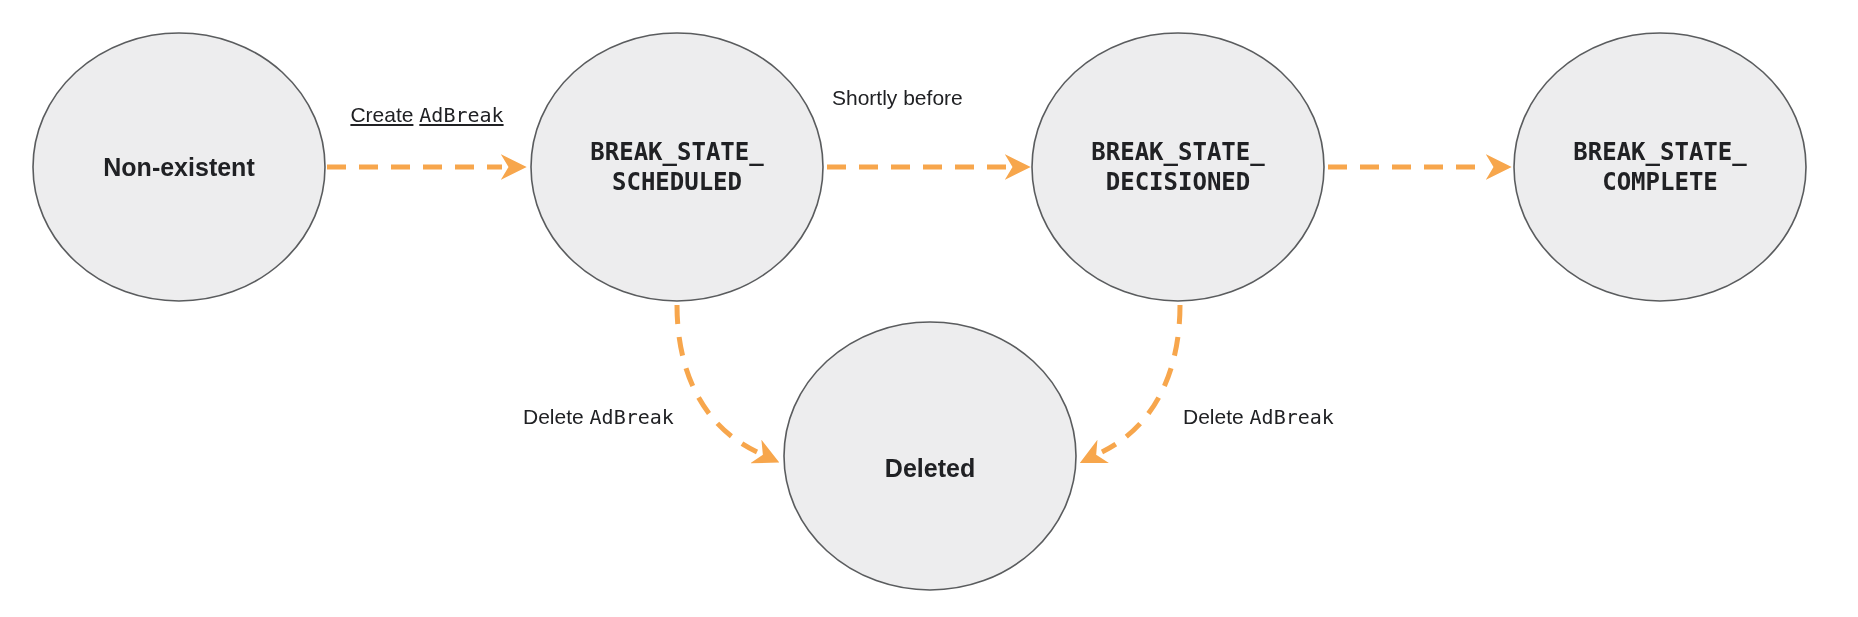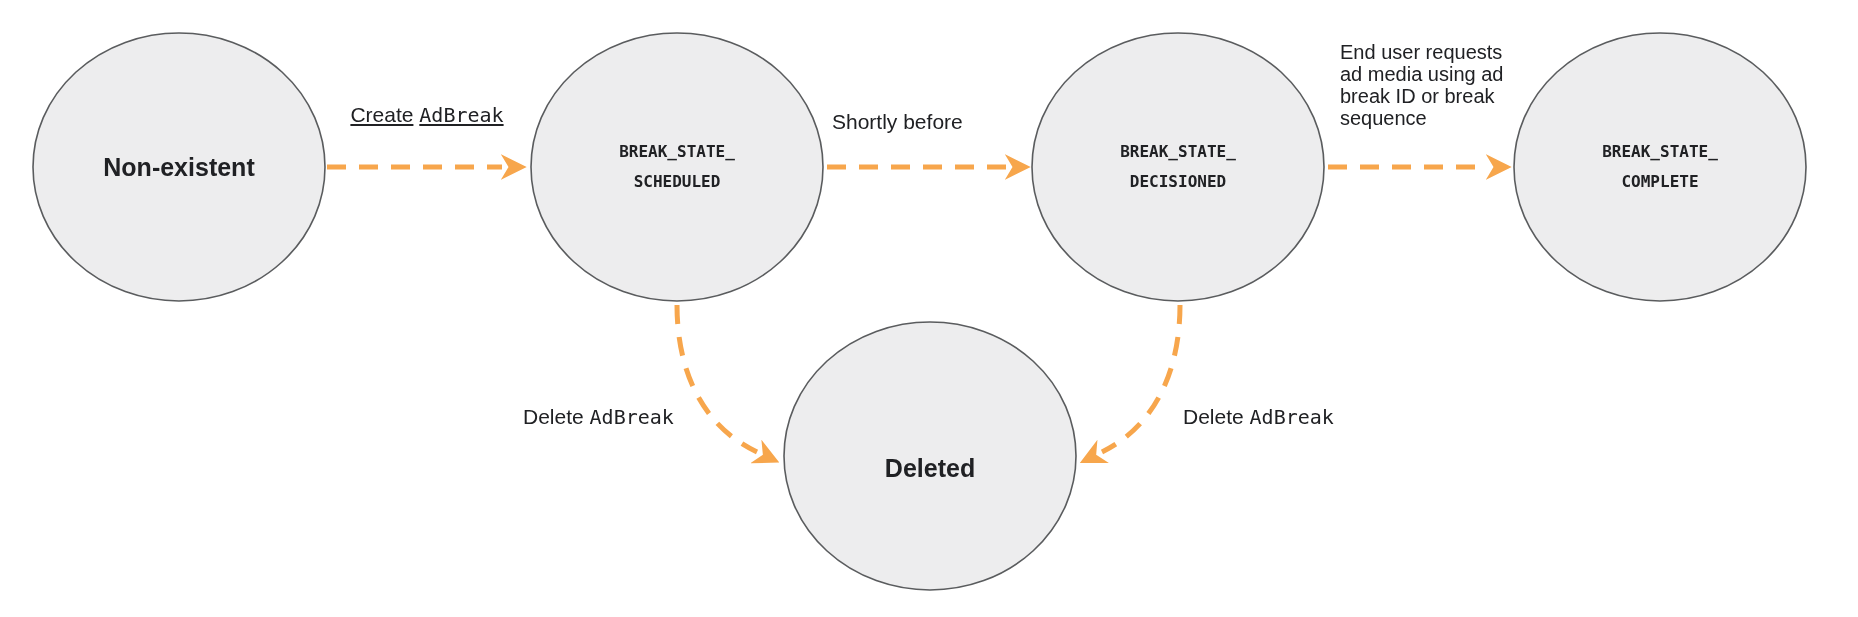--- a/index.html
+++ b/index.html
@@ -17,21 +17,21 @@
   
   .node-label {
     position: absolute;
     transform: translate(-50%, -50%);
     text-align: center;
     white-space: pre-line;
     font-weight: 700;
     color: #202124;
   }
   .node-label.sans { font-size: 25px; line-height: 30px; font-family: Liberation Sans, sans-serif; }
-  .node-label.mono { font-size: 16px; line-height: 30px; font-family: "DejaVu Sans Mono", monospace; letter-spacing: 0px; }
+  .node-label.mono { font-size: 24px; line-height: 30px; font-family: "DejaVu Sans Mono", monospace; letter-spacing: 0px; }
 
   
   .edge-label {
     position: absolute;
     font-size: 21px;
     line-height: 26px;
     color: #202124;
     white-space: nowrap;
   }
   .edge-label .sans { font-family: "Liberation Sans", sans-serif; margin-right: 0.28em; }
@@ -85,25 +85,24 @@
 
   <div class="node-label mono" style="left:1660px; top:167px;">BREAK_STATE_
 COMPLETE</div>
 
   <div class="node-label sans" style="left:930px; top:468px;">Deleted</div>
 
   <div class="edge-label centered" style="left:427px; top:102px;text-decoration:underline;">
     <span class="sans">Create</span><span class="mono">AdBreak</span>
   </div>
 
-  <div class="edge-label two-line" style="left:832px; top:84px;margin-top:24px;">
+  <div class="edge-label two-line" style="left:832px; top:84px;">
     <span class="sans block">Shortly before</span>
   </div>
 
-  <div class="edge-label wrap" style="left:1340px; top:41px;">End user requests ad media using ad break ID or break sequence</div>
 
   <div class="edge-label" style="left:523px; top:404px;">
     <span class="sans">Delete</span><span class="mono">AdBreak</span>
   </div>
 
   <div class="edge-label" style="left:1183px; top:404px;">
     <span class="sans">Delete</span><span class="mono">AdBreak</span>
   </div>
 
 </div>

